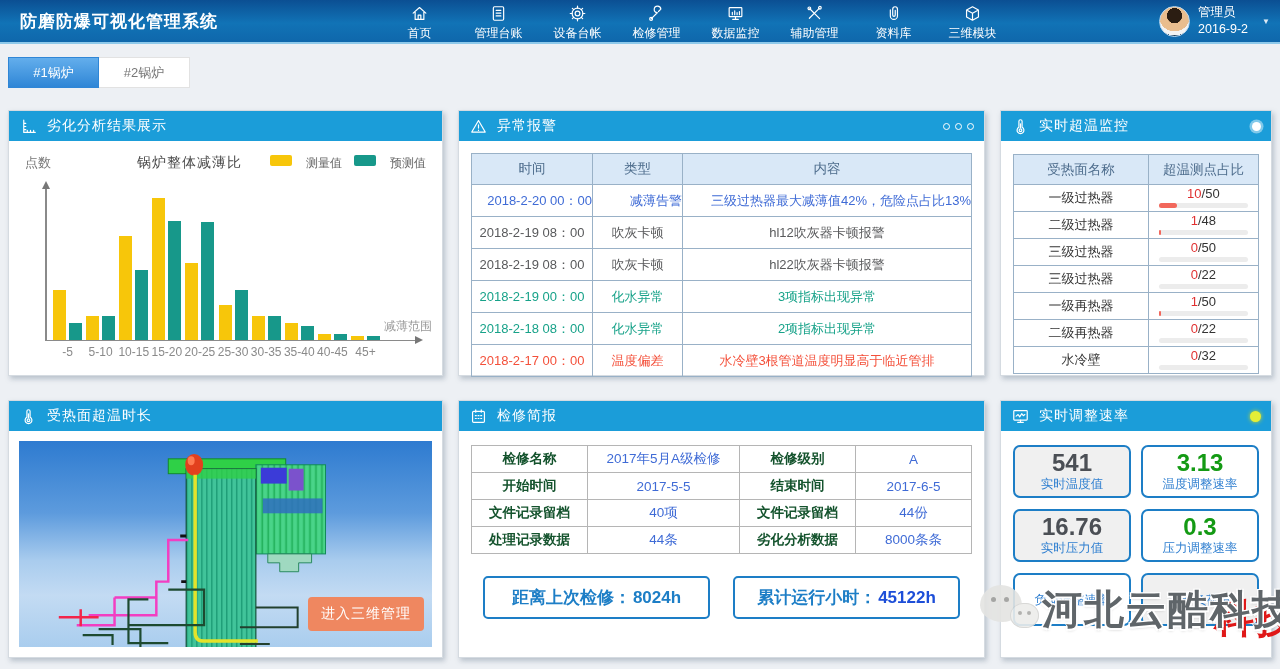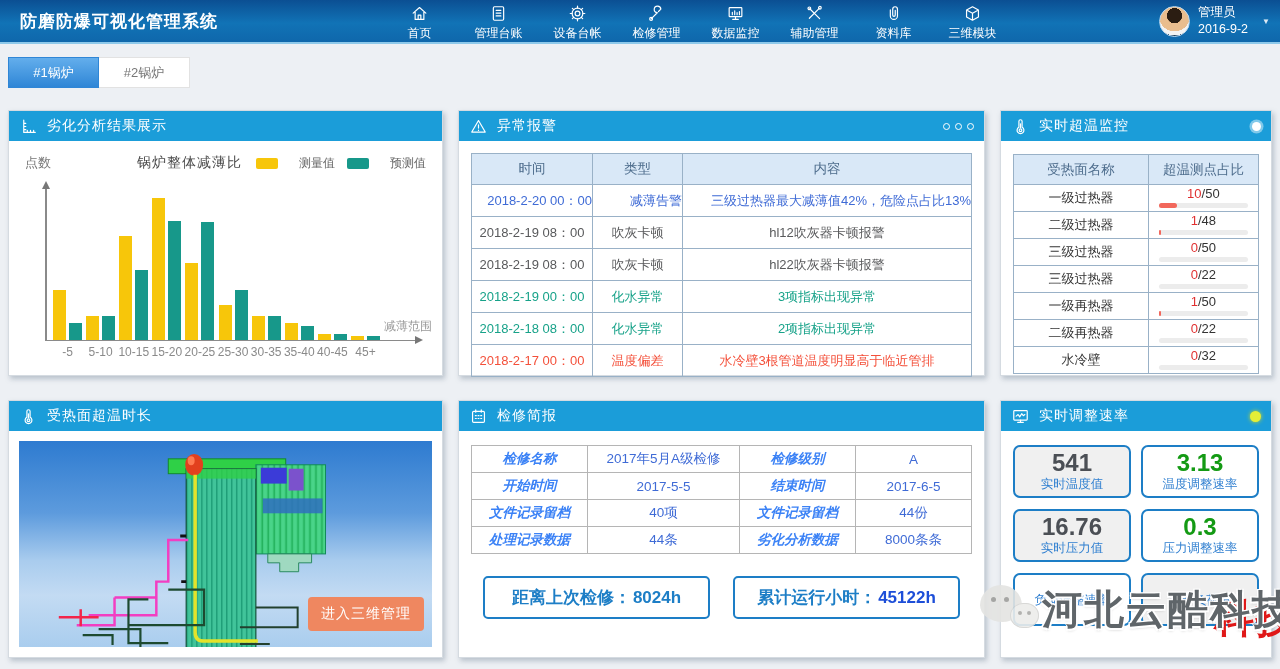--- a/index.html
+++ b/index.html
@@ -40,21 +40,21 @@
   .hright { margin-left:auto; display:flex; gap:5px; align-items:center; }
   .ring { width:7px; height:7px; border:1.5px solid #fff; border-radius:50%; }
   .donut { width:9px; height:9px; background:#fff; border-radius:50%; box-shadow:0 0 0 2.5px rgba(255,255,255,.45); }
   .yellowdot { width:11px; height:11px; background:#e3ee38; border-radius:50%; box-shadow:0 0 4px #ccd828; }
   .panel-body { flex:1; position:relative; }
 
   
   .chart-head { display:flex; align-items:center; padding:13px 16px 0 16px; font-size:13px; color:#777; }
   .chart-title { font-size:14px; color:#4a4a4a; margin-left:86px; letter-spacing:1px; }
   .legend { margin-left:auto; display:flex; gap:12px; font-size:12px; color:#666; align-items:center; }
-  .legend-item { display:flex; align-items:center; gap:21px; }
+  .legend-item { display:flex; align-items:flex-start; gap:14px; }
   .legend .sw { width:22px; height:11px; border-radius:2px; display:inline-block; }
   .chart-wrap { position:relative; margin:10px 14px 0 36px; height:185px; }
   .axis-y { position:absolute; left:0; top:2px; bottom:26px; width:1.5px; background:#8a8a8a; }
   .axis-y::before { content:''; position:absolute; top:-7px; left:-3.2px; border:4px solid transparent; border-bottom:8px solid #777; }
   .axis-x { position:absolute; left:0; right:10px; bottom:26px; height:1.5px; background:#8a8a8a; }
   .axis-x::after { content:''; position:absolute; right:-9px; top:-3.2px; border:4px solid transparent; border-left:8px solid #777; }
   .groups { position:absolute; left:8px; right:48px; bottom:27px; display:flex; justify-content:space-between; align-items:flex-end; }
   .group { display:flex; flex-direction:column; align-items:center; position:relative; }
   .pair { display:flex; gap:3px; align-items:flex-end; }
   .bar { width:13px; }
@@ -75,21 +75,21 @@
   .ot-table td { height:27px; border:1px solid #99b1c7; font-size:13px; color:#333; text-align:center; }
   .ot-val { padding:2px 10px 3px 10px !important; }
   .frac { font-size:13px; line-height:14px; }
   .frac .num { color:#e03030; } .frac .den { color:#333; }
   .track { height:5px; background:#ececec; border-radius:3px; margin-top:2px; }
   .fill { height:100%; background:#f2685c; border-radius:3px; }
 
   
   .repair-table { margin:14px 12px 0 12px; width:calc(100% - 24px); table-layout:fixed; }
   .repair-table td { border:1px solid #b5b5b5; height:27px; font-size:13.5px; text-align:center; }
-  .repair-table td.lbl { color:#3b82f6; font-weight:bold;font-style:italic; }
+  .repair-table td.lbl { color:#14532d; font-weight:bold; }
   .repair-table td.val { color:#3f6bd6; }
   .summary { display:flex; justify-content:space-between; margin:22px 24px 0 24px; }
   .sumbox { border:2px solid #1d7ec6; border-radius:5px; width:227px; height:43px; display:flex;
     align-items:center; justify-content:center; font-size:17px; font-weight:bold; color:#1d7ec6; background:#fff; }
   .sumbox .v { margin-left:2px; } .sumbox .v.orange { color:#1d4ed8; } .sumbox .v.blue { color:#1d7ec6; }
 
   
   .cards { display:grid; grid-template-columns:1fr 1fr; gap:11px 10px; padding:14px 12px; }
   .card { border:2px solid #1d7ec6; border-radius:7px; height:53px; display:flex; flex-direction:column;
     align-items:center; justify-content:center; background:#fff; }

